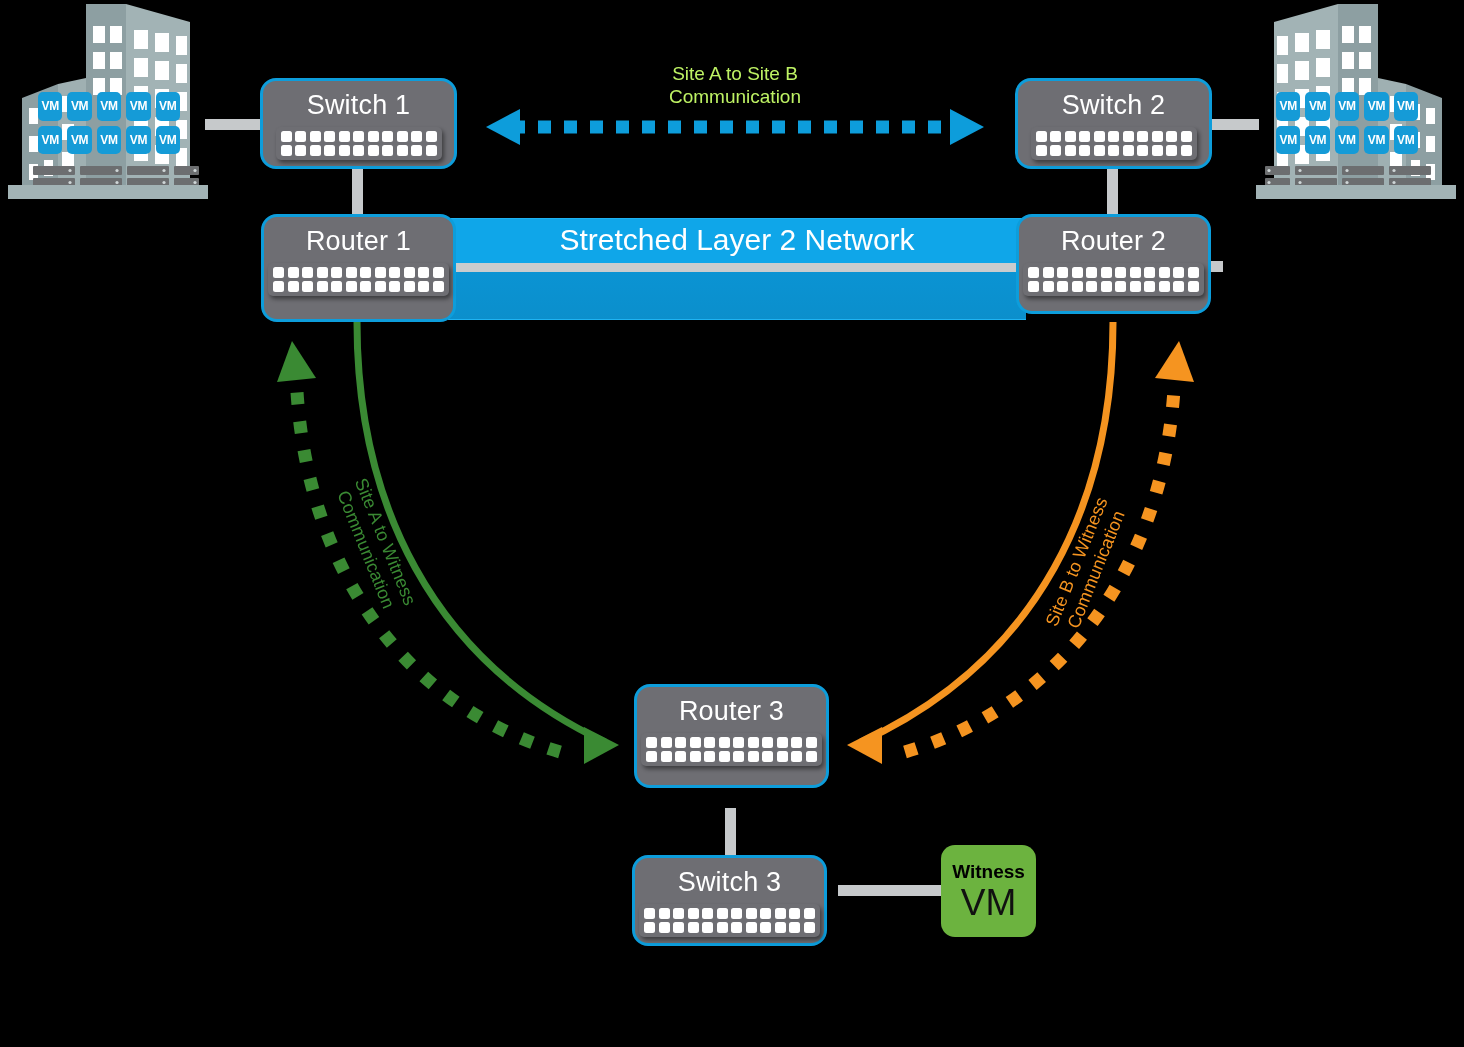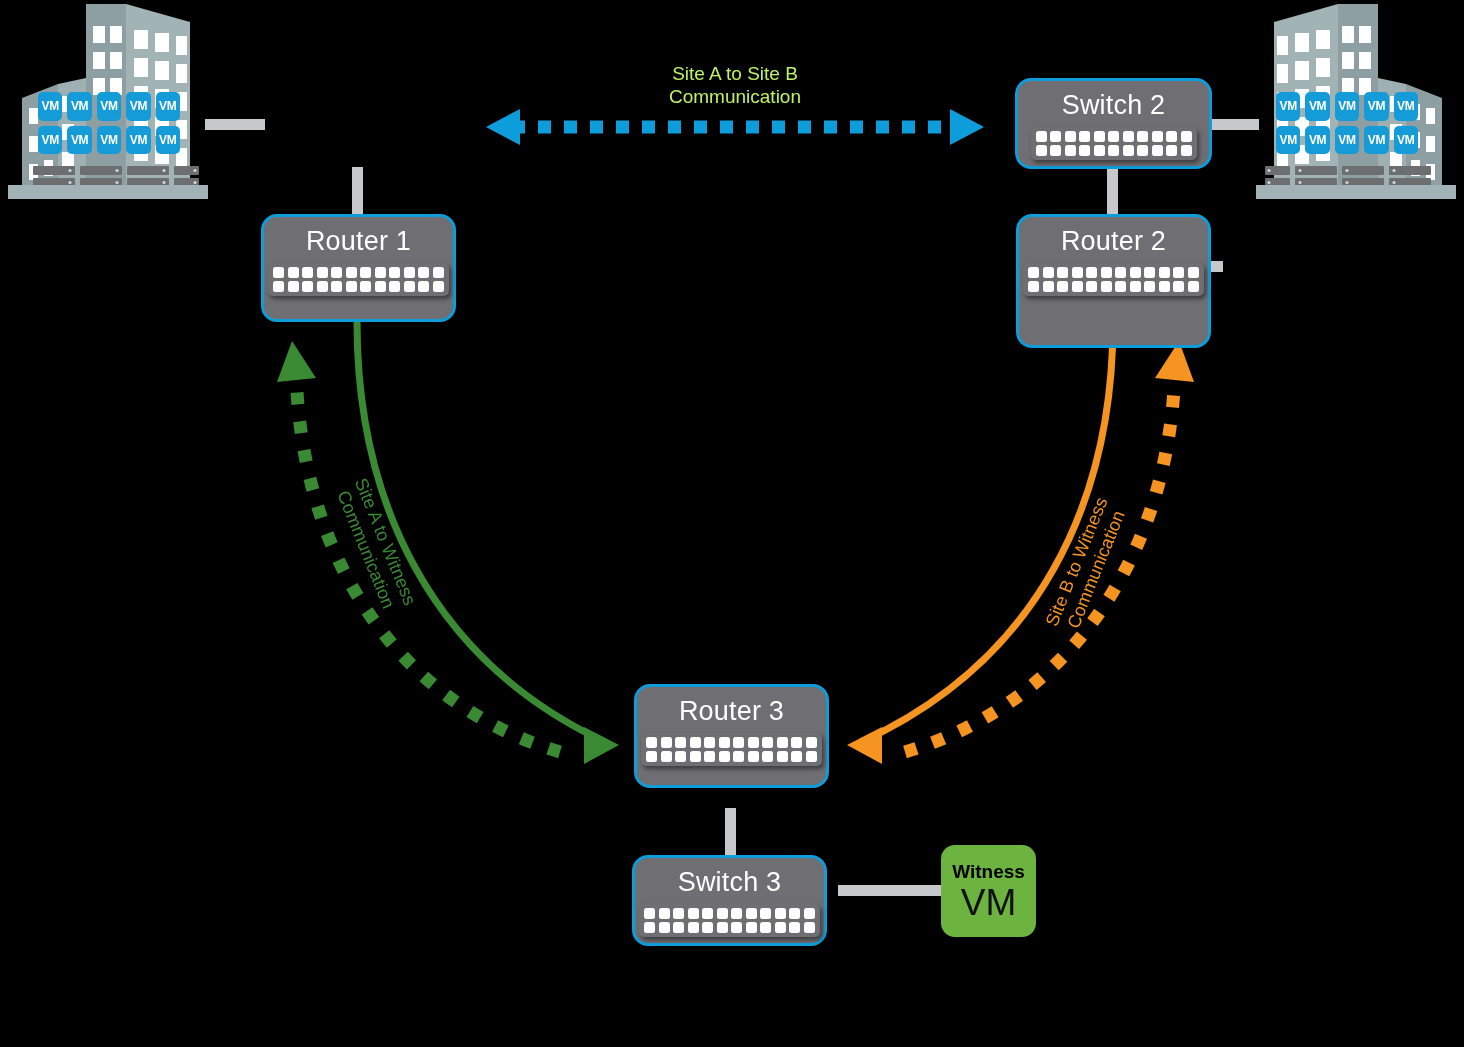--- a/index.html
+++ b/index.html
@@ -280,36 +280,71 @@
   </div>
 
   <div class="cable" style="left:205px;top:119px;width:60px;height:11px;"></div>
   <div class="cable" style="left:1199px;top:119px;width:60px;height:11px;"></div>
   <div class="cable" style="left:352px;top:167px;width:11px;height:49px;"></div>
   <div class="cable" style="left:1107px;top:167px;width:11px;height:49px;"></div>
   <div class="cable" style="left:1209px;top:261px;width:14px;height:11px;"></div>
   <div class="cable" style="left:725px;top:808px;width:11px;height:50px;"></div>
   <div class="cable" style="left:838px;top:885px;width:104px;height:11px;"></div>
 
+  <div class="band" style="left:448px;top:218px;width:578px;height:100px;">
+    <div class="bandtitle">Stretched Layer 2 Network</div>
+    <div class="bandline" style="top:44px;"></div>
+  </div>
 
   <div class="toplbl" style="left:585px;top:62px;width:300px;">
     <div>Site A to Site B</div>
     <div>Communication</div>
   </div>
 
   <div class="arclbl" style="left:308px;top:525px;color:#3a8a33;transform:rotate(68deg);transform-origin:center center;">
     <div>Site A to Witness</div>
     <div>Communication</div>
   </div>
 
   <div class="arclbl" style="left:1018px;top:545px;color:#f59420;transform:rotate(-68deg);transform-origin:center center;">
     <div>Site B to Witness</div>
     <div>Communication</div>
   </div>
 
+  <div class="dev" style="left:260px;top:78px;width:197px;height:91px;">
+    <div class="dev-label">Switch 1</div>
+    <div class="ports">
+      <div class="prow">
+          <i></i>
+          <i></i>
+          <i></i>
+          <i></i>
+          <i></i>
+          <i></i>
+          <i></i>
+          <i></i>
+          <i></i>
+          <i></i>
+          <i></i>
+        </div>
+      <div class="prow">
+          <i></i>
+          <i></i>
+          <i></i>
+          <i></i>
+          <i></i>
+          <i></i>
+          <i></i>
+          <i></i>
+          <i></i>
+          <i></i>
+          <i></i>
+        </div>
+    </div>
+  </div>
 
   <div class="dev" style="left:1015px;top:78px;width:197px;height:91px;">
     <div class="dev-label">Switch 2</div>
     <div class="ports">
       <div class="prow">
           <i></i>
           <i></i>
           <i></i>
           <i></i>
           <i></i>
@@ -363,21 +398,21 @@
           <i></i>
           <i></i>
           <i></i>
           <i></i>
           <i></i>
           <i></i>
         </div>
     </div>
   </div>
 
-  <div class="dev" style="left:1016px;top:214px;width:195px;height:134px;">
+  <div class="dev" style="left:1016px;top:214px;width:195px;height:100px;">
     <div class="dev-label">Router 2</div>
     <div class="ports">
       <div class="prow">
           <i></i>
           <i></i>
           <i></i>
           <i></i>
           <i></i>
           <i></i>
           <i></i>

